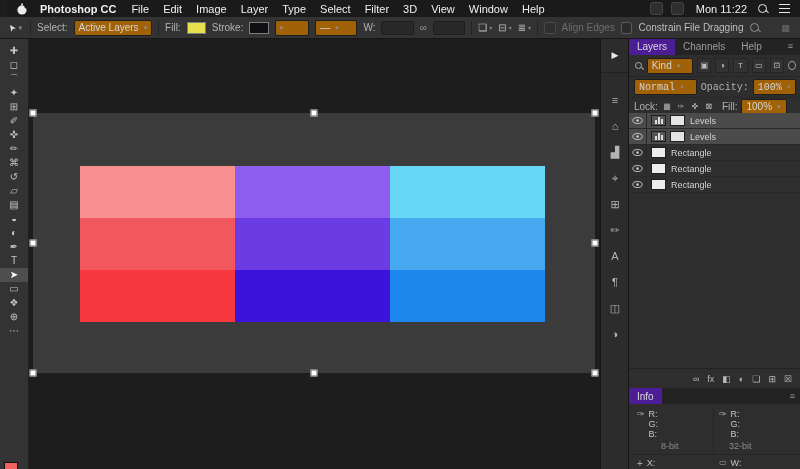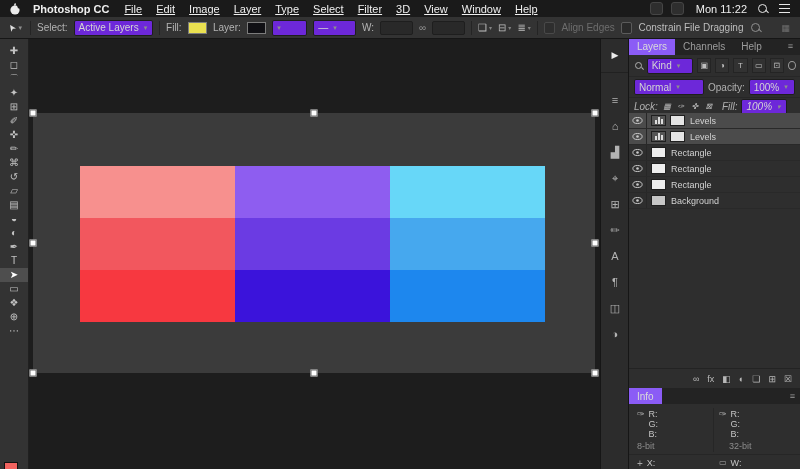--- a/index.html
+++ b/index.html
@@ -1,44 +1,44 @@
 <!DOCTYPE html>
 <html><head>
 <meta charset="utf-8">
 <style>
   html,body{margin:0;padding:0;background:#000;}
   .screen{position:relative;width:800px;height:469px;overflow:hidden;
           background:#1d1d1d;font-family:"Liberation Sans",sans-serif;
           font-size:10px;color:#c8c8c8;-webkit-font-smoothing:antialiased;}
   
-  .menubar{position:absolute;left:0;top:0;right:0;height:17px;background:#1a1a1a;
+  .menubar{position:absolute;left:7px;top:0;right:0;height:17px;background:#1a1a1a;
            display:flex;align-items:center;padding:0 10px;gap:0;font-size:11px;
            color:#efefef;white-space:nowrap;z-index:30;}
   .apple{margin-right:12px;display:flex;align-items:center;}
   .app-name{font-weight:bold;margin-right:15px;}
-  .menu-item{margin-right:14px;cursor:default;text-decoration:underline;}
+  .menu-item{margin-right:14px;cursor:default;}
   .mb-spacer{flex:1;}
   .menu-extra{width:11px;height:11px;border-radius:3px;background:#2e2e2e;
               border:1px solid #454545;margin-left:8px;}
   .clock{margin:0 10px 0 12px;}
   .spot{position:relative;width:12px;height:12px;margin-right:10px;}
   .spot::before{content:"";position:absolute;left:1px;top:1px;width:7px;height:7px;
                 border:1.4px solid #e8e8e8;border-radius:50%;}
   .spot::after{content:"";position:absolute;left:8px;top:8px;width:4px;height:1.4px;
                background:#e8e8e8;transform:rotate(45deg);}
   .hamb{width:11px;height:9px;display:flex;flex-direction:column;justify-content:space-between;}
   .hamb i{display:block;height:1.3px;background:#e8e8e8;}
   
   .optionsbar{position:absolute;left:0;top:17px;right:0;height:21px;background:#333;
               border-bottom:1px solid #161616;display:flex;align-items:center;
               padding:0 6px;gap:6px;font-size:10px;color:#bdbdbd;white-space:nowrap;z-index:20;}
   .ob-sep{width:1px;height:14px;background:#242424;}
   .ob-label{color:#b4b4b4;}
   .dim{color:#6d6d6d;text-align:right;}
-  .dd{background:#6d28d9;border:1px solid #1e1e1e;border-radius:2px;height:14px;
+  .dd{background:#a16207;border:1px solid #1e1e1e;border-radius:2px;height:14px;
       display:inline-flex;align-items:center;padding:0 4px;gap:5px;color:#d4d4d4;}
   .dd::after{content:"▾";font-size:7px;color:#8e8e8e;}
   .field{width:32px;height:12px;background:#292929;border:1px solid #1e1e1e;border-radius:2px;}
   .swatch{width:20px;height:12px;border:1px solid #7c7c7c;box-sizing:border-box;}
   .cb{width:10px;height:10px;background:#2a2a2a;border:1px solid #5b5b5b;border-radius:2px;}
   .tool-preset{display:flex;align-items:center;gap:3px;padding:0 2px;}
   .tp-arrow{display:inline-block;transform:rotate(-125deg);font-size:9px;color:#e0e0e0;}
   .tp-chev{font-size:7px;color:#8e8e8e;}
   .pbtn{display:inline-flex;align-items:center;gap:2px;color:#bdbdbd;}
   .pbtn::after{content:"▾";font-size:6px;color:#828282;}
@@ -64,27 +64,27 @@
          border-left:1px solid #161616;}
   .strip-top{height:34px;border-bottom:1px solid #212121;display:flex;align-items:center;
              justify-content:center;color:#ececec;font-size:9px;}
   .strip-icons{display:flex;flex-direction:column;align-items:center;gap:15px;padding-top:22px;}
   .strip-ic{font-size:11px;line-height:11px;color:#b3b3b3;}
   
   .rightpanel{position:absolute;left:628px;top:38px;width:172px;bottom:0;background:#2e2e2e;
               border-left:1px solid #161616;font-size:10px;}
   .ptabs{height:17px;background:#232323;display:flex;align-items:stretch;color:#9c9c9c;}
   .ptab{padding:0 8px;display:flex;align-items:center;}
-  .ptab.active{background:#8b5cf6;color:#dadada;align-items:center;}
+  .ptab.active{background:#4c1d95;color:#dadada;align-items:center;}
   .ptab-menu{margin-left:auto;align-self:center;padding-right:6px;color:#9c9c9c;font-size:9px;}
   .prow{display:flex;align-items:center;padding:0 5px;gap:4px;border-bottom:1px solid #272727;
         white-space:nowrap;}
   .filter-row{height:21px;}
-  .blend-row{height:20px;}
-  .lock-row{height:17px;font-style:italic;}
+  .blend-row{height:20px;font-family:Liberation Mono, monospace;}
+  .lock-row{height:17px;}
   .mini-mag{position:relative;width:10px;height:10px;}
   .mini-mag::before{content:"";position:absolute;left:1px;top:1px;width:5px;height:5px;
                     border:1.2px solid #b0b0b0;border-radius:50%;}
   .mini-mag::after{content:"";position:absolute;left:7px;top:7px;width:3px;height:1.2px;
                    background:#b0b0b0;transform:rotate(45deg);}
   .fbtn{width:14px;height:13px;line-height:13px;text-align:center;background:#323232;
         border:1px solid #242424;color:#c0c0c0;font-size:8px;}
   .toggle-dot{width:7px;height:7px;border:1px solid #9a9a9a;border-radius:50%;margin-left:auto;}
   .lockic{font-size:8px;color:#bdbdbd;width:10px;text-align:center;}
   .plabel{color:#b0b0b0;}
@@ -157,21 +157,21 @@
       <span class="tp-chev">▾</span>
     </span>
     <span class="ob-sep"></span>
     <span class="ob-label">Select:</span>
     <span class="dd" style="width:72px">
       <span>Active Layers</span>
     </span>
     <span class="ob-sep"></span>
     <span class="ob-label">Fill:</span>
     <span class="swatch" style="background: rgb(233, 224, 80);"></span>
-    <span class="ob-label">Layer:</span>
+    <span class="ob-label">Stroke:</span>
     <span class="swatch" style="background: rgb(16, 16, 20);"></span>
     <span class="dd" style="width:26px"></span>
     <span class="dd" style="width:34px">
       <span>—</span>
     </span>
     <span class="ob-label">W:</span>
     <span class="field"></span>
     <span style="color:#8f8f8f">∞</span>
     <span class="field"></span>
     <span class="ob-sep"></span>
@@ -379,31 +379,20 @@
             <svg width="11" height="7" viewBox="0 0 11 7">
               <ellipse cx="5.5" cy="3.5" rx="4.6" ry="3" fill="none" stroke="#c9c9c9" stroke-width="1"></ellipse>
               <circle cx="5.5" cy="3.5" r="1.3" fill="#c9c9c9"></circle>
             </svg>
           </span>
 
           <span class="thumb ts"></span>
           <span class="lname">Rectangle</span>
         </div>
 
-        <div class="lrow t-background">
-          <span class="eye-cell">
-            <svg width="11" height="7" viewBox="0 0 11 7">
-              <ellipse cx="5.5" cy="3.5" rx="4.6" ry="3" fill="none" stroke="#c9c9c9" stroke-width="1"></ellipse>
-              <circle cx="5.5" cy="3.5" r="1.3" fill="#c9c9c9"></circle>
-            </svg>
-          </span>
-
-          <span class="thumb ts"></span>
-          <span class="lname">Background</span>
-        </div>
       </div>
 
     <div class="layers-bottom">
 
     <span class="lb-ic"><span>∞</span></span>
         <span class="lb-ic"><span>fx</span></span>
         <span class="lb-ic"><span>◧</span></span>
         <span class="lb-ic"><span>◐</span></span>
         <span class="lb-ic"><span>❏</span></span>
         <span class="lb-ic"><span>⊞</span></span>
@@ -429,21 +418,21 @@
         </div>
         <div class="igroup" style="left:90px;top:5px">
           <span class="dropper">✑</span>
           <span class="chcol" style="display:block">
 
           <div>R:</div>
               <div>G:</div>
               <div>B:</div>
             </span>
         </div>
-        <span class="depth" style="left:8px;top:37px">8-bit</span>
+        <span class="depth" style="left:32px;top:37px">8-bit</span>
         <span class="depth" style="left:100px;top:37px">32-bit</span>
         <span class="vdiv"></span>
         <span class="hdiv"></span>
         <div class="igroup" style="left:8px;top:54px">
           <span class="plus-ic">+</span>
           <span class="chcol" style="display:block">
 
           <div>X:</div>
               <div>Y:</div>
             </span>

